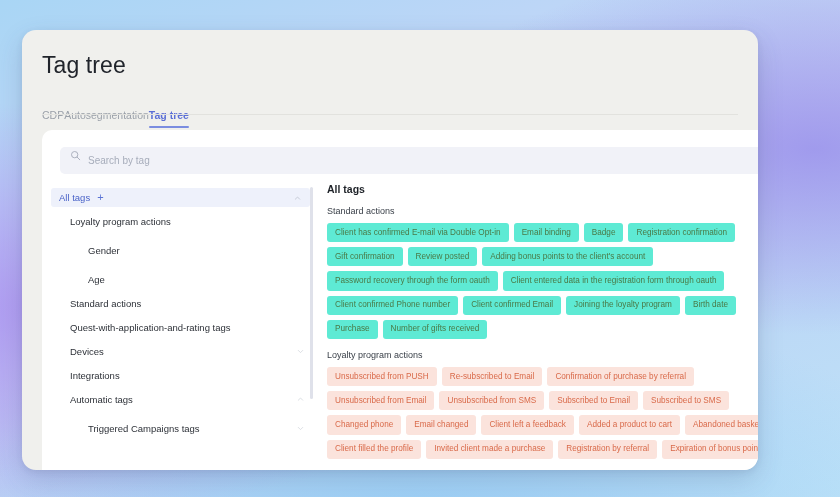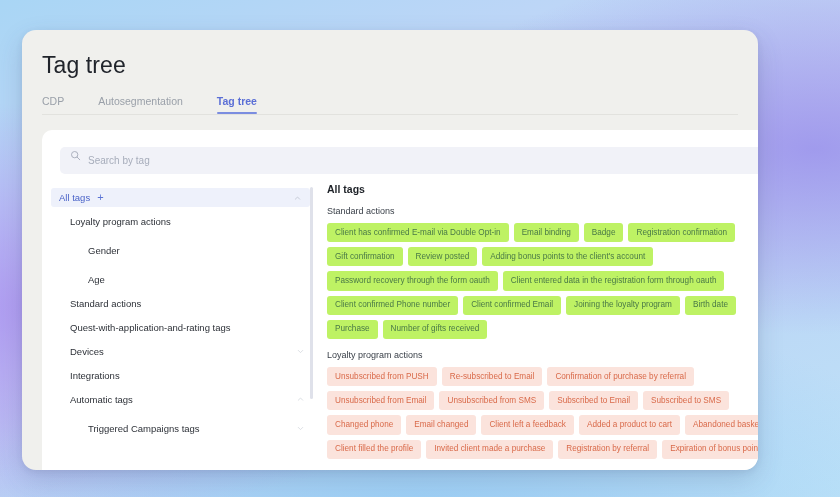--- a/index.html
+++ b/index.html
@@ -40,24 +40,24 @@
     top: 22px;
     font-size: 23px;
     font-weight: 400;
     color: #20242b;
     letter-spacing: 0.1px;
   }
 
   .tabs {
     position: absolute;
     left: 20px;
-    top: 62px;
+    top: 76px;
     display: flex;
     align-items: flex-end;
-    gap: 34px;
+    gap: 0;
     height: 22px;
   }
   .tab {
     font-size: 10.5px;
     color: #9aa0a9;
     padding-bottom: 7px;
     position: relative;
     white-space: nowrap;
     cursor: pointer;
   }
@@ -220,21 +220,21 @@
     gap: 5px 5px;
   }
   .chip {
     font-size: 8.2px;
     line-height: 1;
     padding: 5.5px 8px;
     border-radius: 3px;
     white-space: nowrap;
     cursor: pointer;
   }
-  .chip.green { background: #bef264; color: #4a7a47; }
+  .chip.green { background: #5eead4; color: #4a7a47; }
   .chip.red   { background: #fbe3dc; color: #d96a4a; }
 </style>
 </head>
 <body>
 
 <div class="window">
 
   <div class="page-title">Tag tree</div>
 
   <div class="tabs">

